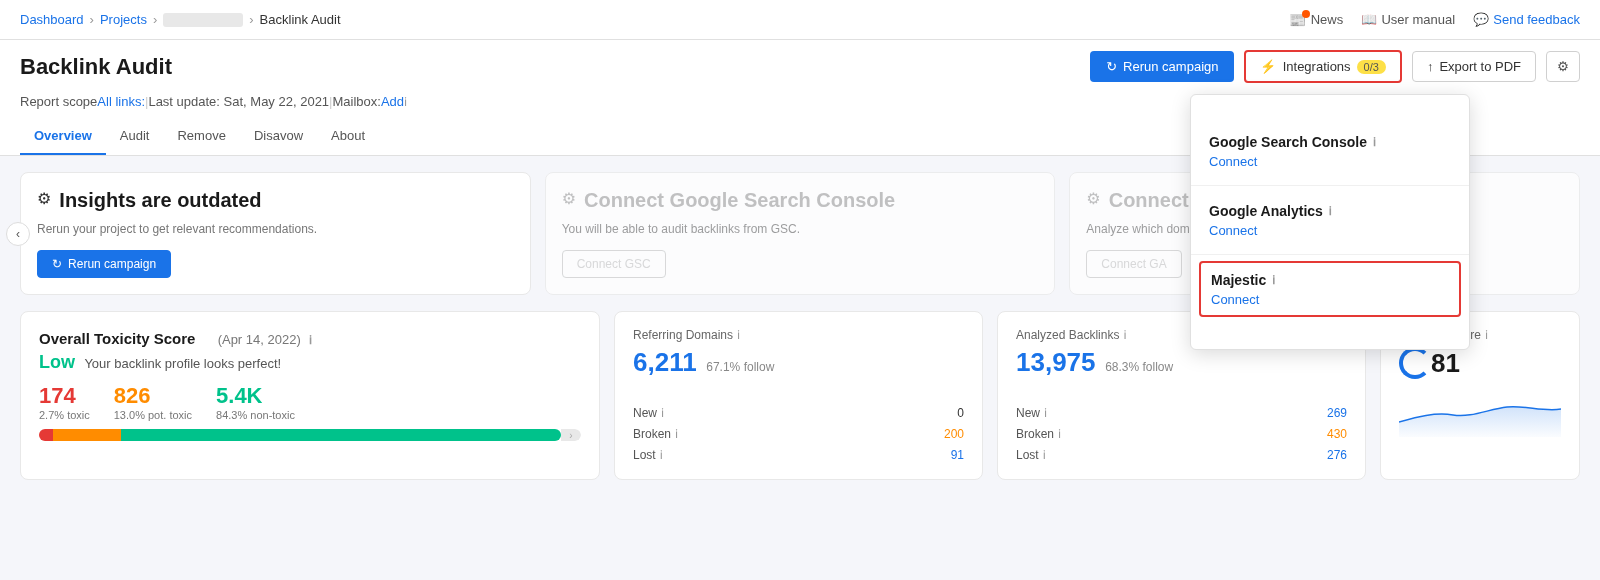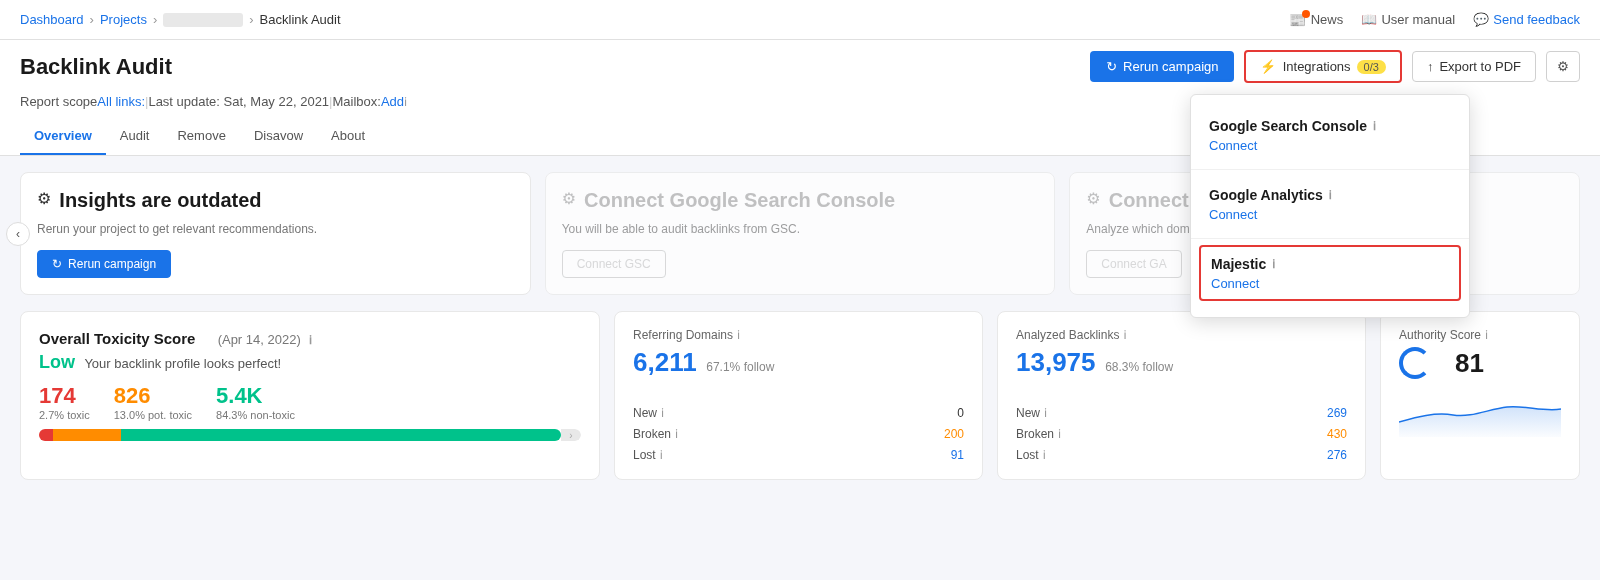--- a/index.html
+++ b/index.html
@@ -29,21 +29,21 @@
     .report-scope { font-size: 13px; color: #555; padding: 4px 0 8px; display: flex; align-items: center; gap: 0; }
     .link-blue { color: #1a73e8; text-decoration: none; }
     .report-scope-sep { color: #ccc; }
 
     
     .nav-tabs { display: flex; gap: 0; border-top: none; }
     .tab-item { padding: 10px 14px; font-size: 13px; color: #555; cursor: pointer; border-bottom: 2px solid transparent; }
     .tab-item.active { color: #1a73e8; border-bottom: 2px solid #1a73e8; font-weight: 600; }
 
     
-    .integrations-dropdown { position: absolute; top: 44px; right: 110px; background: #fff; border: 1px solid #e0e0e0; border-radius: 6px; box-shadow: 0 4px 20px rgba(0,0,0,0.15); width: 280px; z-index: 100; padding: 12px 0; }
+    .integrations-dropdown { position: absolute; top: 44px; right: 110px; background: #fff; border: 1px solid #e0e0e0; border-radius: 6px; box-shadow: 0 4px 20px rgba(0,0,0,0.15); width: 280px; z-index: 100; padding: 28px 0; }
     .dropdown-item { padding: 10px 18px; }
     .dropdown-item-title { font-size: 14px; font-weight: 700; color: #1a1a1a; display: flex; align-items: center; gap: 6px; margin-bottom: 4px; }
     .dropdown-item-connect { color: #1a73e8; font-size: 13px; cursor: pointer; }
     .dropdown-divider { height: 1px; background: #f0f0f0; margin: 6px 0; }
     .dropdown-item.highlighted { border: 2px solid #e53935; border-radius: 4px; margin: 4px 8px; padding: 8px 10px; }
     .info-icon { color: #999; font-size: 12px; }
 
     
     .main-content { padding: 16px 20px; }
 
@@ -90,21 +90,21 @@
     .stat-card-sub { font-size: 12px; color: #888; margin-left: 6px; font-weight: normal; }
     .stat-card-rows { margin-top: 24px; }
     .stat-row-item { display: flex; justify-content: space-between; align-items: center; padding: 2px 0; font-size: 12px; }
     .stat-row-label { color: #555; display: flex; align-items: center; gap: 4px; }
     .stat-row-val { color: #333; }
     .stat-row-val.blue { color: #1a73e8; }
     .stat-row-val.orange-val { color: #ff8c00; }
 
     
     .authority-card { background: #fff; border: 1px solid #e8e8e8; border-radius: 8px; padding: 14px 18px; flex: 0 0 200px; }
-    .authority-number { font-size: 26px; font-weight: 700; color: #1a1a1a; display: flex; align-items: center; gap: 24px; }
+    .authority-number { font-size: 26px; font-weight: 700; color: #1a1a1a; display: flex; align-items: center; gap: 0; }
     .authority-ring { width: 32px; height: 32px; border-radius: 50%; border: 4px solid #1a73e8; border-right-color: transparent; display: inline-block; }
     .mini-chart { width: 100%; height: 50px; margin-top: 8px; }
   </style>
 </head>
 <body>
 
 <div class="top-bar">
   <div class="breadcrumb">
     <span style="color:#1a73e8;cursor:pointer">Dashboard</span>
     <span style="color:#999">›</span>

